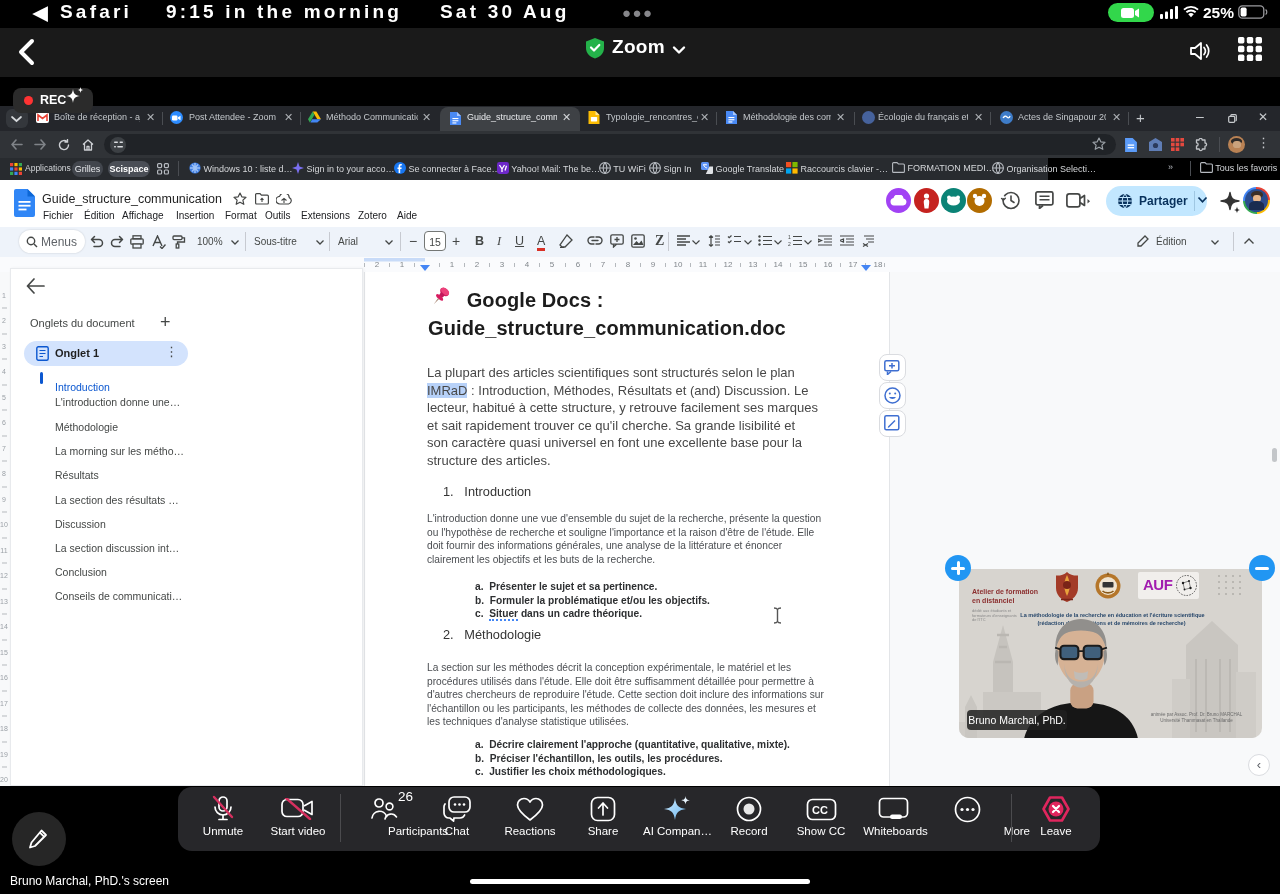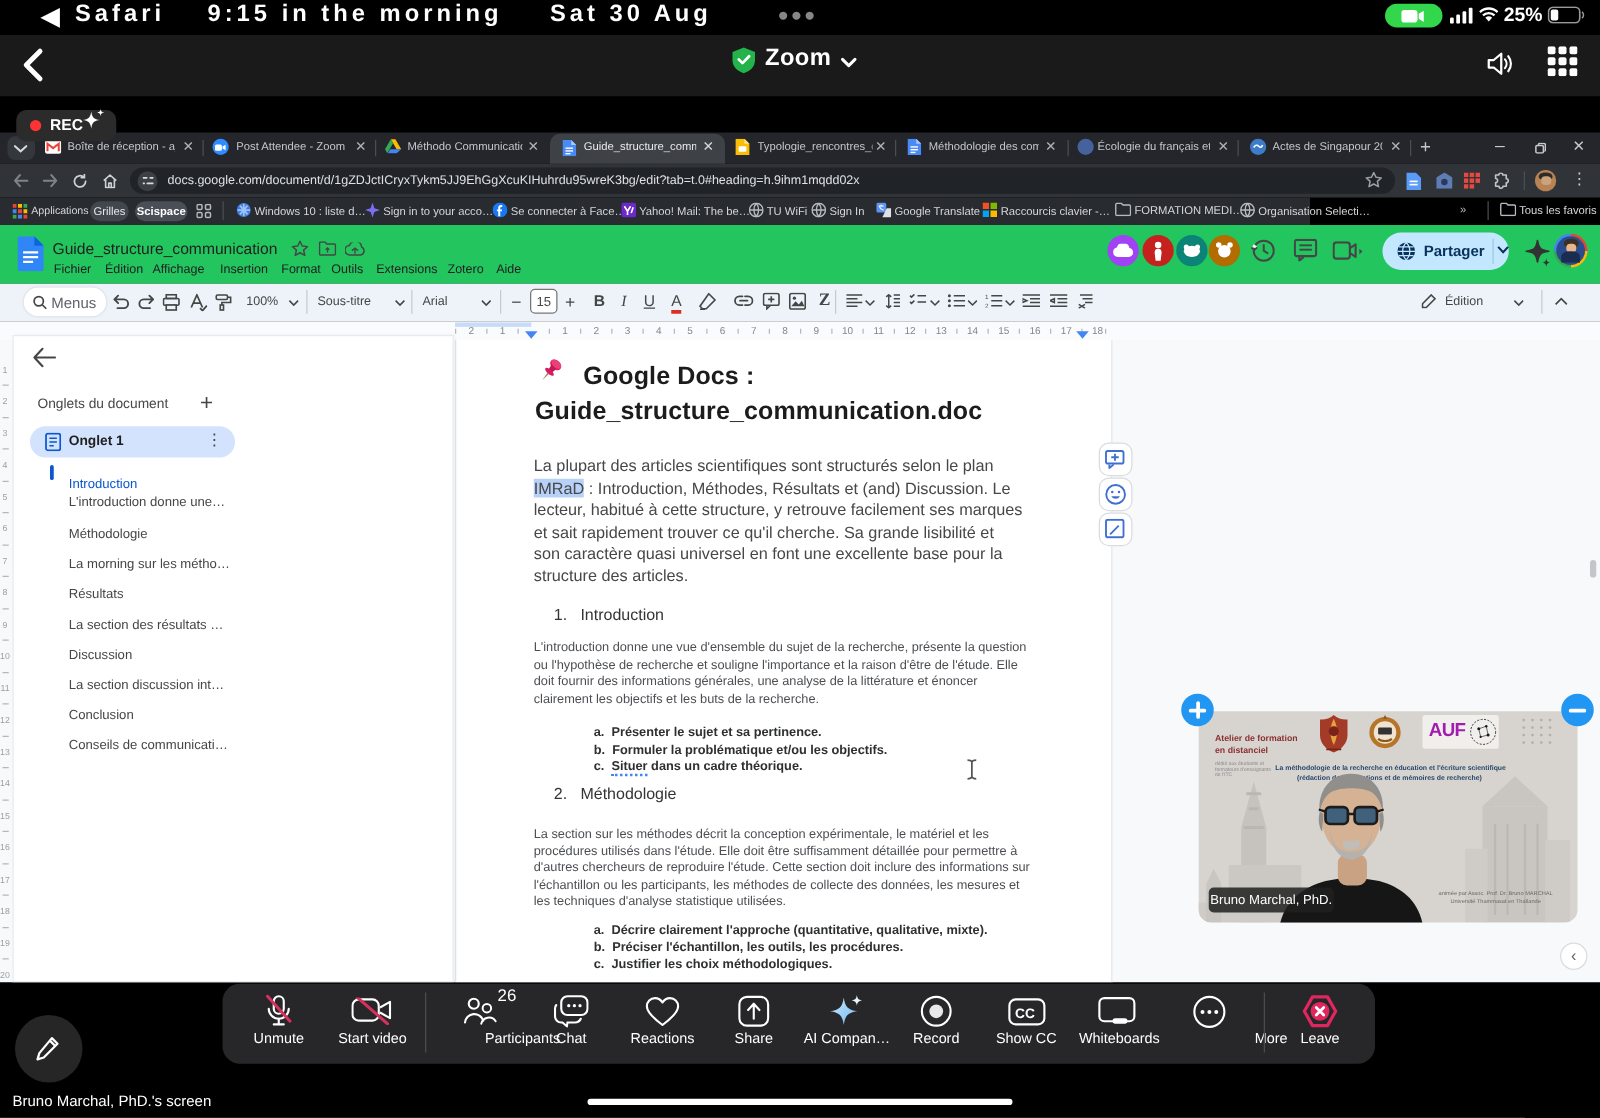--- a/index.html
+++ b/index.html
@@ -176,21 +176,20 @@
         <path d="M1 5.5 L6 1 L11 5.5 M2.5 4.6 V11 H9.5 V4.6 M5 11 V7.5 H7 V11" stroke="#cdd0d4" stroke-width="1.3" fill="none" stroke-linejoin="round"></path>
       </svg>
     <div class="abs" style="left:104px;top:3px;width:1012px;height:21px;background:#202327;border-radius:11px;">
       <div class="abs" style="left:6px;top:2.5px;width:16px;height:16px;background:#3c4044;border-radius:50%;"></div>
       <svg class="abs" style="left:10px;top:7px" width="9" height="8" viewBox="0 0 9 8">
           <rect x="0" y="0.5" width="4" height="1.4" rx="0.7" fill="#d9dcdf"></rect>
           <rect x="5.5" y="0.5" width="3.5" height="1.4" rx="0.7" fill="#d9dcdf"></rect>
           <rect x="0" y="5" width="2" height="1.4" rx="0.7" fill="#d9dcdf"></rect>
           <rect x="3.2" y="5" width="5.8" height="1.4" rx="0.7" fill="#d9dcdf"></rect>
         </svg>
-      <div class="abs" style="left:30px;top:5px;color:#dfe1e5;font-size:10px;letter-spacing:0;white-space:nowrap;">docs.google.com/document/d/1gZDJctICryxTykm5JJ9EhGgXcuKIHuhrdu95wreK3bg/edit?tab=t.0#heading=h.9ihm1mqdd02x</div>
       <svg class="abs" style="left:988px;top:3px" width="14" height="14" viewBox="0 0 14 14">
           <path d="M7 1 L8.8 4.8 L13 5.3 L9.9 8.1 L10.8 12.3 L7 10.2 L3.2 12.3 L4.1 8.1 L1 5.3 L5.2 4.8 Z" stroke="#9aa0a6" stroke-width="1.2" fill="none" stroke-linejoin="round"></path>
         </svg>
     </div>
     <svg class="abs" style="left:1125px;top:7px" width="12" height="14" viewBox="0 0 11 13">
         <path d="M0 0 H7 L11 4 V13 H0 Z" fill="#5b9bf8"></path>
         <rect x="2.4" y="6" width="6" height="1.2" fill="#fff"></rect>
         <rect x="2.4" y="8.4" width="6" height="1.2" fill="#fff"></rect>
       </svg>
     <svg class="abs" style="left:1149px;top:7px" width="13" height="13" viewBox="0 0 13 13">
@@ -286,21 +285,21 @@
           <circle cx="6" cy="6" r="5.4" stroke="#b6bac0" stroke-width="1.1" fill="none"></circle>
           <path d="M0.6 6 H11.4 M6 0.6 C3.5 3.5 3.5 8.5 6 11.4 C8.5 8.5 8.5 3.5 6 0.6" stroke="#b6bac0" stroke-width="1.1" fill="none"></path>
         </svg> Organisation Selecti…</span>
     <div class="abs" style="left:1168px;top:4px;color:#b6bac0;">»</div>
     <div class="abs" style="left:1190px;top:3px;width:1px;height:15px;background:#4a4d52;"></div>
     <span class="bmk" style="position:absolute;left:1200px;top:4px;"><svg style="vertical-align:-2px" width="13" height="11" viewBox="0 0 13 11">
           <path d="M0.6 1.6 a1 1 0 0 1 1 -1 H5 L6.4 2 H11.4 a1 1 0 0 1 1 1 V9.4 a1 1 0 0 1 -1 1 H1.6 a1 1 0 0 1 -1 -1 Z" stroke="#b6bac0" stroke-width="1.1" fill="none"></path>
         </svg> Tous les favoris</span>
   </div>
 
-  <div class="abs" id="docshead" style="left:0;top:180px;width:1280px;height:47px;background:#22c55e;">
+  <div class="abs" id="docshead" style="left:0;top:180px;width:1280px;height:47px;background:#ffffff;">
     <svg class="abs" style="left:14px;top:9px" width="21" height="28" viewBox="0 0 21 28">
         <path d="M0 2 a2 2 0 0 1 2 -2 H13.5 L21 7.5 V26 a2 2 0 0 1 -2 2 H2 a2 2 0 0 1 -2 -2 Z" fill="#3086f6"></path>
         <path d="M13.5 0 L21 7.5 H13.5 Z" fill="#0c67d6"></path>
         <rect x="4.5" y="12" width="12" height="1.8" fill="#fff"></rect>
         <rect x="4.5" y="15.8" width="12" height="1.8" fill="#fff"></rect>
         <rect x="4.5" y="19.6" width="8" height="1.8" fill="#fff"></rect>
       </svg>
     <div class="abs" style="left:42px;top:12px;font-size:12.5px;color:#1f1f1f;">Guide_structure_communication</div>
     <svg class="abs" style="left:233px;top:12px" width="14" height="14" viewBox="0 0 14 14">
         <path d="M7 1 L8.8 4.8 L13 5.3 L9.9 8.1 L10.8 12.3 L7 10.2 L3.2 12.3 L4.1 8.1 L1 5.3 L5.2 4.8 Z" stroke="#454746" stroke-width="1.2" fill="none" stroke-linejoin="round"></path>

